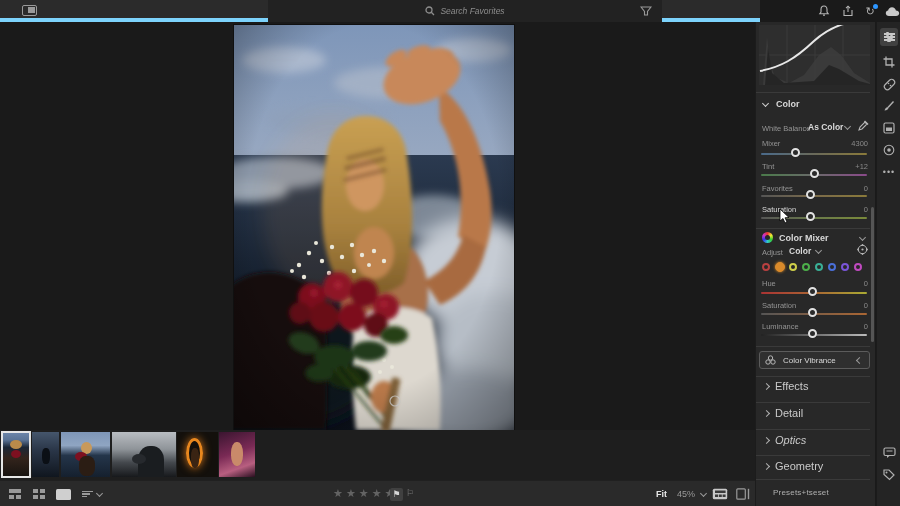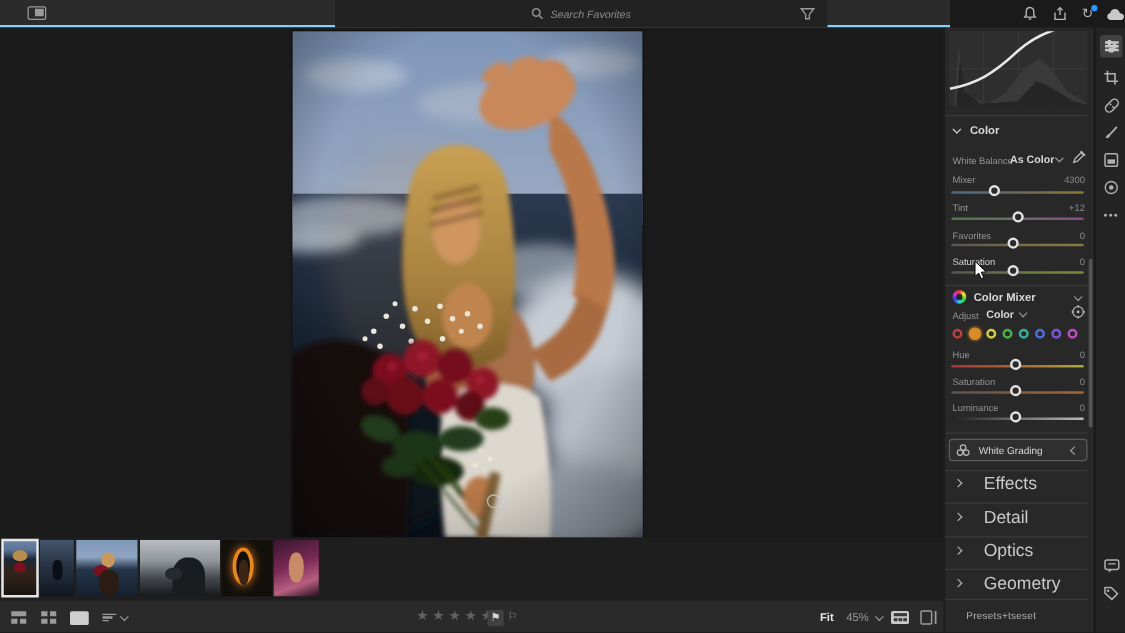--- a/index.html
+++ b/index.html
@@ -2,21 +2,21 @@
 <html><head>
 <meta charset="utf-8">
 <style>
   * { margin:0; padding:0; box-sizing:border-box; }
   html,body { width:900px; height:506px; overflow:hidden; background:#1a1a1a;
     font-family:"Liberation Sans", sans-serif; -webkit-font-smoothing:antialiased; }
   .abs { position:absolute; }
   #app { position:relative; width:900px; height:506px; background:#1a1a1a; }
 
   
-  #topbar { left:0; top:0; width:760px; height:22px; background:#2b2b2b; border-bottom:2px solid #7dd3fc; }
+  #topbar { left:0; top:0; width:760px; height:22px; background:#2b2b2b; border-bottom:4px solid #7dd3fc; }
   #panel-toggle { left:22px; top:5px; width:15px; height:11px; border:1.5px solid #9a9a9a; border-radius:2px; }
   #panel-toggle .inner { position:absolute; right:1px; top:1px; width:7px; height:6px; background:#9a9a9a; }
   #search-strip { left:268px; top:0; width:394px; height:22px; background:#222222; display:flex; align-items:center; justify-content:center; }
   #search-box { display:flex; align-items:center; gap:5px; cursor:text; }
   #search-text { font-size:8.5px; font-style:italic; color:#8d8d8d; }
   #filter-icon { left:640px; top:5px; }
   .tb-ico { position:absolute; top:3px; width:16px; height:16px; display:flex; align-items:center; justify-content:center; }
   #bell-icon{ left:816px; } #export-icon{ left:840px; } #sync-icon{ left:862px; } #cloud-icon{ left:884px; }
   #sync-glyph { color:#b5b5b5; font-size:11px; line-height:1; }
   #sync-dot { position:absolute; right:0px; top:1px; width:5px; height:5px; border-radius:50%; background:#2d96ff; }
@@ -59,21 +59,21 @@
   .divider { position:absolute; left:0; width:114px; height:1px; background:#3a3a3a; }
   .sec-label { font-size:9px; color:#d8d8d8; font-weight:bold; }
   .sm-label { font-size:7.5px; color:#949494; }
   .sm-value { font-size:7.5px; color:#8a8a8a; position:absolute; right:7px; }
   .slider-track { position:absolute; left:5px; width:106px; height:2px; border-radius:1px; background:#4a4a4a; }
   .slider-thumb { position:absolute; top:-5px; width:9px; height:9px; border:2px solid #e2e2e2; border-radius:50%; background:#2a2a2a; margin-left:-6px; cursor:pointer; }
   .swatch { position:absolute; top:0; width:8px; height:8px; border-radius:50%; border:2px solid; background:transparent; cursor:pointer; }
   .swatch.sel { width:10px; height:10px; top:-1px; border-width:1px; box-shadow:0 0 3px rgba(255,160,40,.8); }
   .cg-row { position:absolute; left:3px; top:329px; width:111px; height:18px; border:1px solid #5c5c5c; border-radius:3px; background:#2f2f2f; display:flex; align-items:center; cursor:pointer; }
   .fold-row { position:absolute; left:3px; width:111px; height:16px; display:flex; align-items:center; gap:6px; cursor:pointer; }
-  .fold-row .lbl { font-size:14px; color:#cacaca;margin-left:12px; }
+  .fold-row .lbl { font-size:11px; color:#cacaca; }
   #presets-label { position:absolute; left:17px; top:466px; font-size:8px; color:#b0b0b0; letter-spacing:.2px; }
   #scrollbar { position:absolute; left:115px; top:185px; width:3px; height:135px; background:#555; border-radius:2px; }
 
   
   #rail { left:876px; top:22px; width:24px; height:484px; background:#242424; border-left:1px solid #1b1b1b; }
   .rail-ico { position:absolute; left:3px; width:18px; height:18px; display:flex; align-items:center; justify-content:center; border-radius:3px; cursor:pointer; }
   .rail-ico.sel { background:#414141; }
   .mixline { width:11px; height:1.5px; background:#c8c8c8; position:relative; margin:1.6px 0; }
   .mixline .knob { position:absolute; top:-1.6px; width:3.5px; height:4.5px; background:#c8c8c8; border-radius:1px; }
   #more-icon { color:#b0b0b0; font-size:9px; letter-spacing:1px; }
@@ -435,36 +435,36 @@
     </div>
 
     <div class="divider" style="top:324px;"></div>
 
     <div class="cg-row">
       <svg style="margin-left:5px;" width="11" height="10" viewBox="0 0 11 10">
         <circle cx="5.5" cy="3" r="2.2" fill="none" stroke="#b5b5b5" stroke-width="1"></circle>
         <circle cx="3" cy="7" r="2.2" fill="none" stroke="#b5b5b5" stroke-width="1"></circle>
         <circle cx="8" cy="7" r="2.2" fill="none" stroke="#b5b5b5" stroke-width="1"></circle>
       </svg>
-      <span style="margin-left:7px;font-size:8px;color:#d8d8d8;">White Grading</span>
+      <span style="margin-left:7px;font-size:8px;color:#d8d8d8;">Color Vibrance</span>
       <span class="chev left" style="margin-left:auto;margin-right:7px;"></span>
     </div>
     <div class="divider" style="top:354px;"></div>
 
     <div class="fold-row" style="top:356px;">
       <span class="chev right" style="margin-left:5px;border-color:#b0b0b0;"></span>
       <span class="lbl">Effects</span>
     </div>
     <div class="divider" style="top:380px;"></div>
     <div class="fold-row" style="top:383px;">
       <span class="chev right" style="margin-left:5px;border-color:#b0b0b0;"></span>
       <span class="lbl">Detail</span>
     </div>
     <div class="divider" style="top:407px;"></div>
-    <div class="fold-row" style="top:410px;">
+    <div class="fold-row" style="top:410px;font-style:italic;">
       <span class="chev right" style="margin-left:5px;border-color:#b0b0b0;"></span>
       <span class="lbl">Optics</span>
     </div>
     <div class="divider" style="top:433px;"></div>
     <div class="fold-row" style="top:436px;">
       <span class="chev right" style="margin-left:5px;border-color:#b0b0b0;"></span>
       <span class="lbl">Geometry</span>
     </div>
     <div class="divider" style="top:457px;"></div>
 

